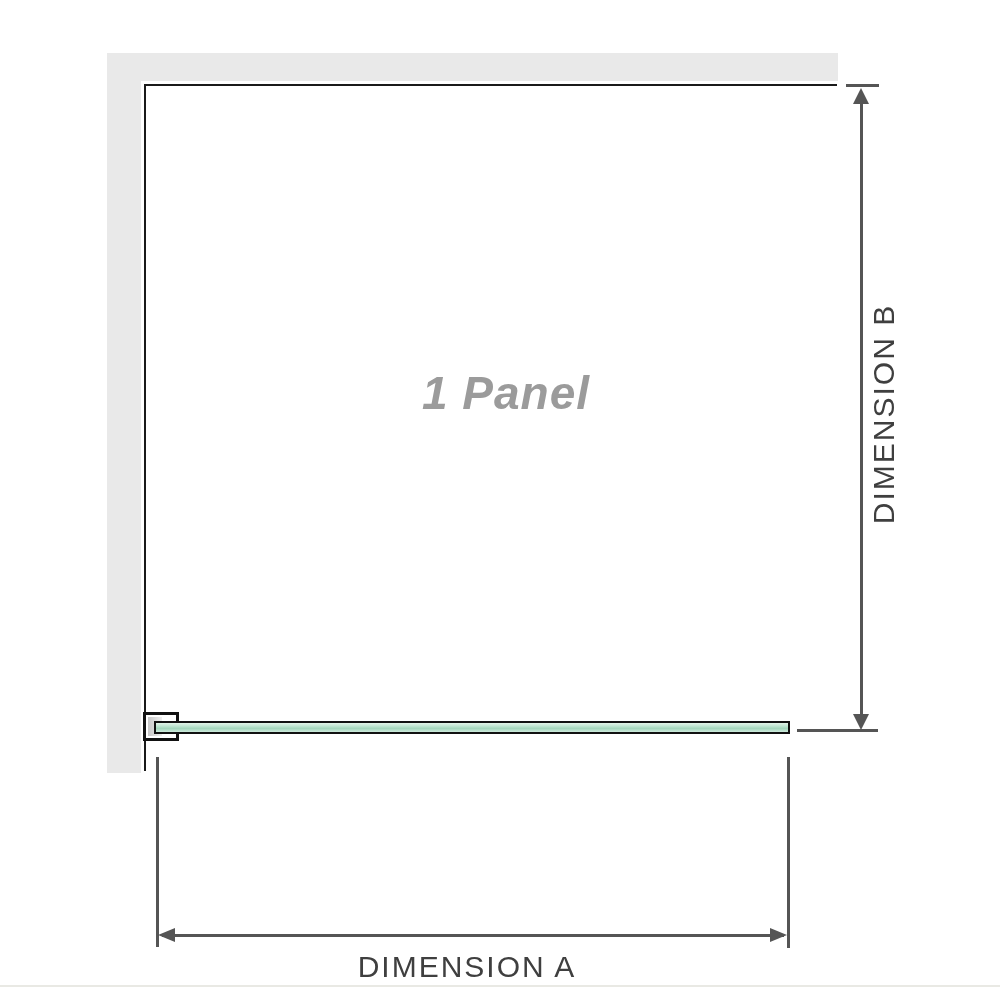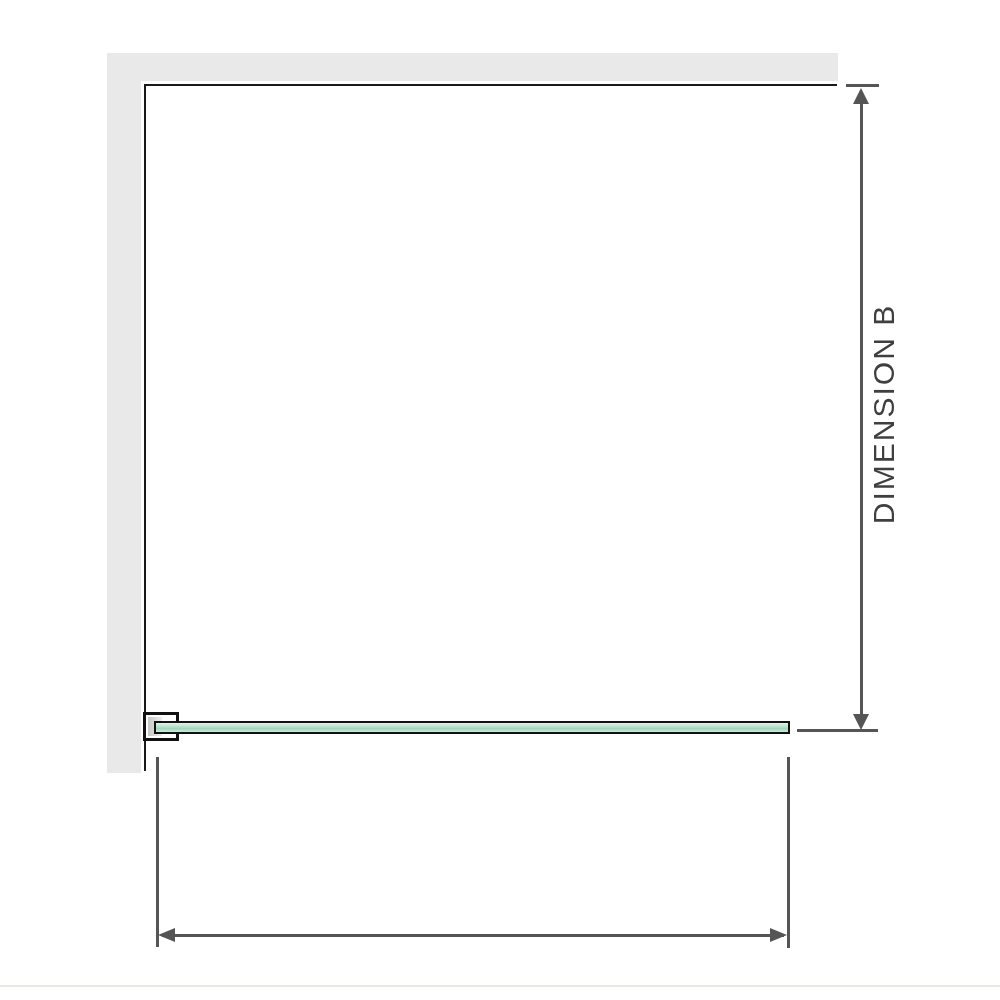--- a/index.html
+++ b/index.html
@@ -67,33 +67,35 @@
 <body>
 
 <div class="stage">
 
   <div class="abs wall wall-top"></div>
   <div class="abs wall wall-left"></div>
 
   <div class="abs border-top"></div>
   <div class="abs border-left"></div>
 
+  <div class="abs panel-label">1 Panel</div>
 
   <div class="abs bracket"></div>
   <div class="abs bracket-insert"></div>
   <div class="abs glass"></div>
 
   <div class="abs dim dimB-tick-top"></div>
   <div class="abs dim dimB-tick-bottom"></div>
   <div class="abs dim dimB-line"></div>
   <div class="abs arrow arrow-up"></div>
   <div class="abs arrow arrow-down"></div>
   <div class="abs dim-label dimB-label">DIMENSION B</div>
 
   <div class="abs dim dimA-ext-left"></div>
   <div class="abs dim dimA-ext-right"></div>
   <div class="abs dim dimA-line"></div>
   <div class="abs arrow arrow-left"></div>
   <div class="abs arrow arrow-right"></div>
+  <div class="abs dim-label dimA-label">DIMENSION A</div>
 
   <div class="abs page-baseline"></div>
 
 </div>
 
 </body></html>

